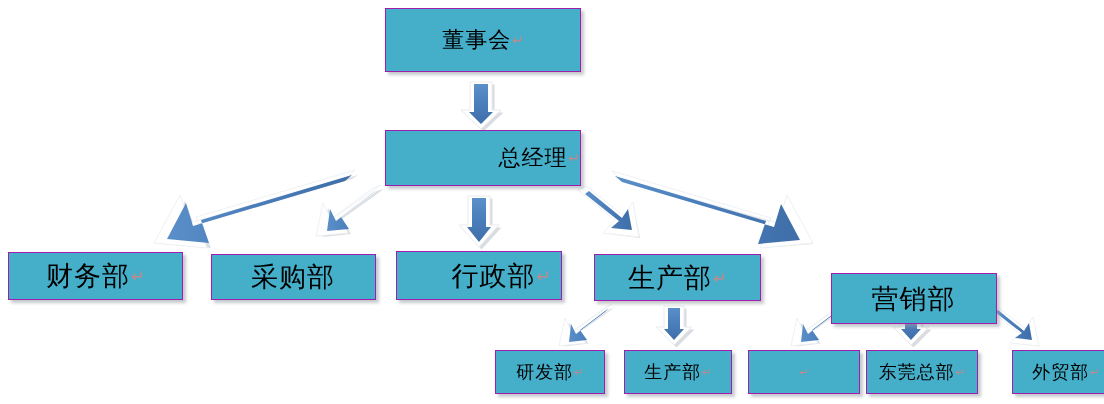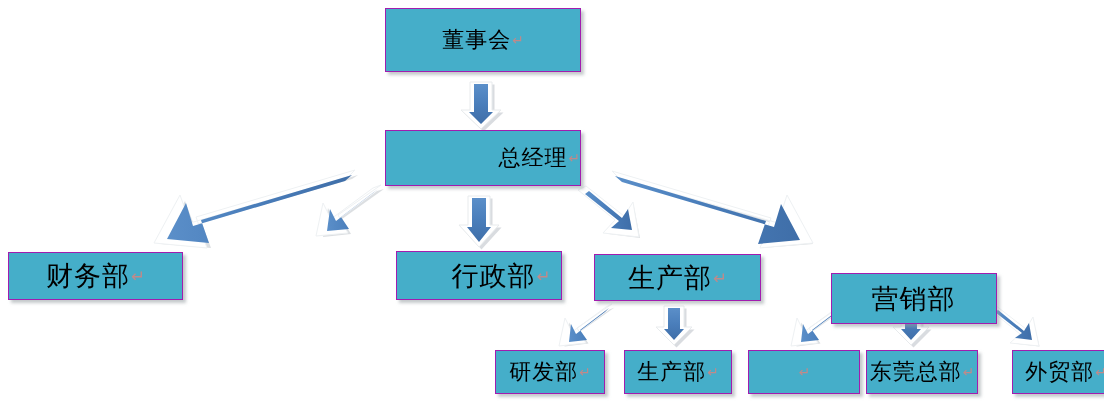--- a/index.html
+++ b/index.html
@@ -40,21 +40,21 @@
   .node .pilcrow {
     color: #c08a8a;
     font-size: 0.62em;
     vertical-align: baseline;
     margin-left: 1px;
     font-family: "DejaVu Sans", sans-serif;
   }
   .lvl1 { font-size: 22px; }
   .lvl2 { font-size: 22px; justify-content: flex-end; }
   .lvl3 { font-size: 27px; }
-  .lvl4 { font-size: 22px; }
+  .lvl4 { font-size: 18px; }
 
   
   #arrows {
     position: absolute;
     left: 0;
     top: 0;
     width: 1104px;
     height: 404px;
     z-index: 2;
     pointer-events: none;
@@ -154,20 +154,24 @@
   <div class="node lvl2" style="left:385px; top:130px; width:196px; height:56px;">
     <span class="label">总经理</span>
       <span class="pilcrow">↵</span>
   </div>
 
   <div class="node lvl3" style="left:8px; top:252px; width:175px; height:48px;">
     <span class="label">财务部</span>
       <span class="pilcrow">↵</span>
   </div>
 
+  <div class="node lvl3" style="left:211px; top:254px; width:165px; height:46px;">
+    <span class="label">采购部</span>
+      <span class="pilcrow"></span>
+  </div>
 
   <div class="node lvl3" style="left:396px; top:251px; width:166px; height:49px;padding-left:44px;">
     <span class="label">行政部</span>
       <span class="pilcrow">↵</span>
   </div>
 
   <div class="node lvl3" style="left:594px; top:254px; width:167px; height:47px;">
     <span class="label">生产部</span>
       <span class="pilcrow">↵</span>
   </div>

